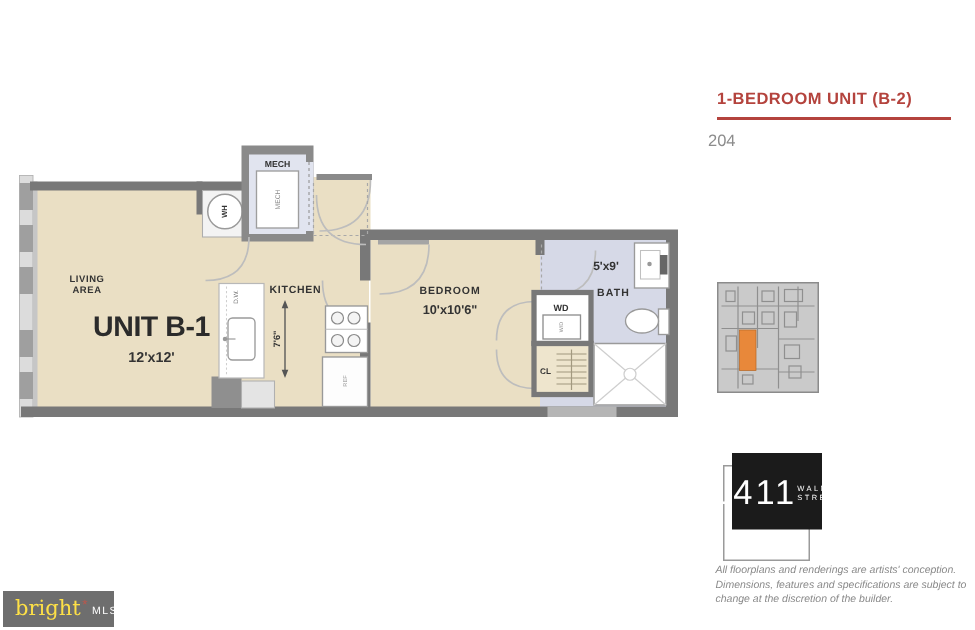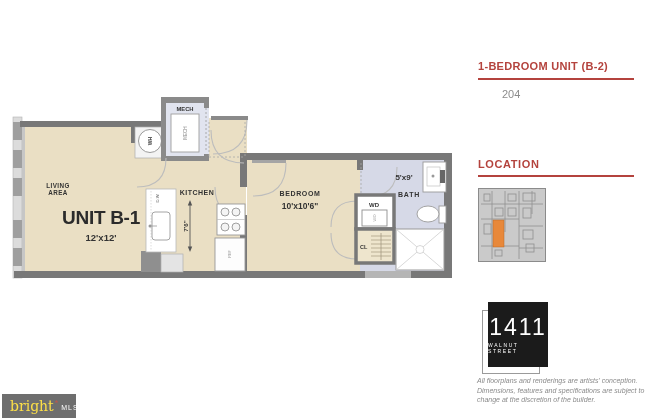--- a/index.html
+++ b/index.html
@@ -10,32 +10,32 @@
   svg text{font-family:"Liberation Sans",sans-serif;}
   .fp-label{font-weight:bold;fill:#333333;}
   .fp-big{font-weight:bold;fill:#2b2b2b;letter-spacing:-0.3px;}
 
   
   .panel-title{
     position:absolute;left:478px;top:60px;width:156px;
     color:#b4433d;font-size:11px;font-weight:bold;letter-spacing:0.3px;
     padding-bottom:6px;border-bottom:2px solid #b4433d;
   }
-  .unit-number{position:absolute;left:502px;top:88px;color:#8c8c8c;font-size:11px;}
+  .unit-number{position:absolute;left:472px;top:88px;color:#8c8c8c;font-size:11px;}
   .location-heading{
     position:absolute;left:478px;top:158px;width:156px;
     color:#b4433d;font-size:11px;font-weight:bold;letter-spacing:0.6px;
     padding-bottom:5px;border-bottom:2px solid #b4433d;
   }
   .location-map{position:absolute;left:478px;top:188px;}
   .logo-wrap{position:absolute;left:480px;top:302px;width:70px;height:74px;}
   .logo-outline{position:absolute;left:2px;top:8px;width:56px;height:62px;border:1px solid #9a9a9a;}
   .logo-square{
-    position:absolute;left:8px;top:0;width:60px;height:65px;background:#1b1b1b;
-    display:flex;flex-direction:column;align-items:center;justify-content:center;
+    position:absolute;left:8px;top:0;width:60px;height:51px;background:#1b1b1b;
+    display:flex;flex-direction:row;align-items:center;justify-content:center;
   }
   .logo-number{color:#ffffff;font-size:23px;letter-spacing:2px;line-height:24px;}
   .logo-street{color:#ffffff;font-size:5px;letter-spacing:1.6px;margin-top:3px;}
   .disclaimer{
     position:absolute;left:477px;top:376px;width:168px;
     color:#8a8a8a;font-size:7px;font-style:italic;line-height:9.5px;
   }
   .mls{
     position:absolute;left:2px;top:394px;width:74px;height:24px;background:#6e6e6e;
     display:flex;align-items:center;padding-left:8px;box-sizing:border-box;
@@ -191,21 +191,20 @@
         <line x1="444" y1="229" x2="396" y2="270" stroke="#cecece" stroke-width="0.8"></line>
         <circle cx="420" cy="249.5" r="4" fill="#ffffff" stroke="#cecece" stroke-width="0.8"></circle>
       </g>
       <text x="404" y="180" text-anchor="middle" font-size="8" class="fp-label">5'x9'</text>
       <text x="409" y="197" text-anchor="middle" font-size="7" letter-spacing="0.8" class="fp-label">BATH</text>
     </g>
   </svg>
 
   <div class="panel-title">1-BEDROOM UNIT (B-2)</div>
   <div class="unit-number">204</div>
-  <div class="location-heading">LOCATION</div>
 
   <svg class="location-map" width="68" height="74" viewBox="0 0 68 74">
     <rect x="0.5" y="0.5" width="67" height="73" fill="#cacaca" stroke="#8b8b8b" stroke-width="1"></rect>
     <g stroke="#8f8f8f" stroke-width="0.8" fill="none">
       <path d="M 14,3 V 71"></path>
         <path d="M 27,3 V 44"></path>
         <path d="M 41,3 V 71"></path>
         <path d="M 54,3 V 26"></path>
       <path d="M 3,16 H 65"></path>
         <path d="M 3,31 H 41"></path>

